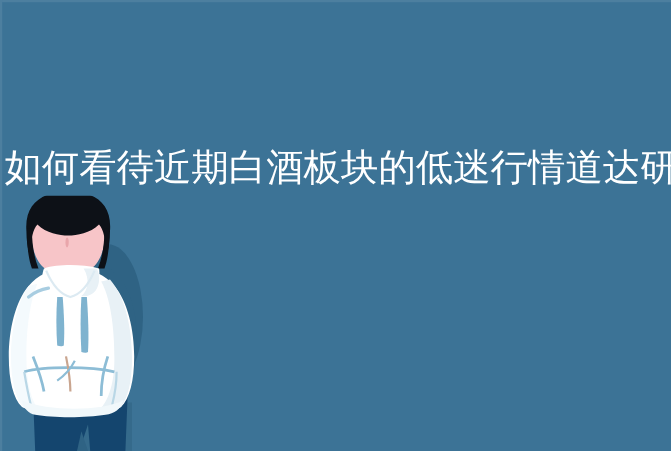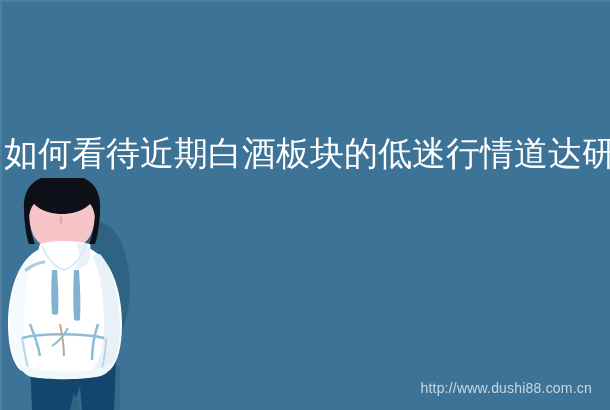--- a/index.html
+++ b/index.html
@@ -160,17 +160,16 @@
 
         <path d="M20 186 C44 196 92 196 112 186 C110 194 104 198 96 199
                  C78 202 48 202 32 199 C26 198 21 193 20 186 Z" fill="#f1f8fb"></path>
       </g>
 
     </svg>
   </div>
 
   <div class="headline">如何看待近期白酒板块的低迷行情道达研选</div>
 
-  <div class="watermark">http://www.dushi88.com.cn</div>
 
   <div class="edge-highlight"></div>
 
 </div>
 
 </body></html>

